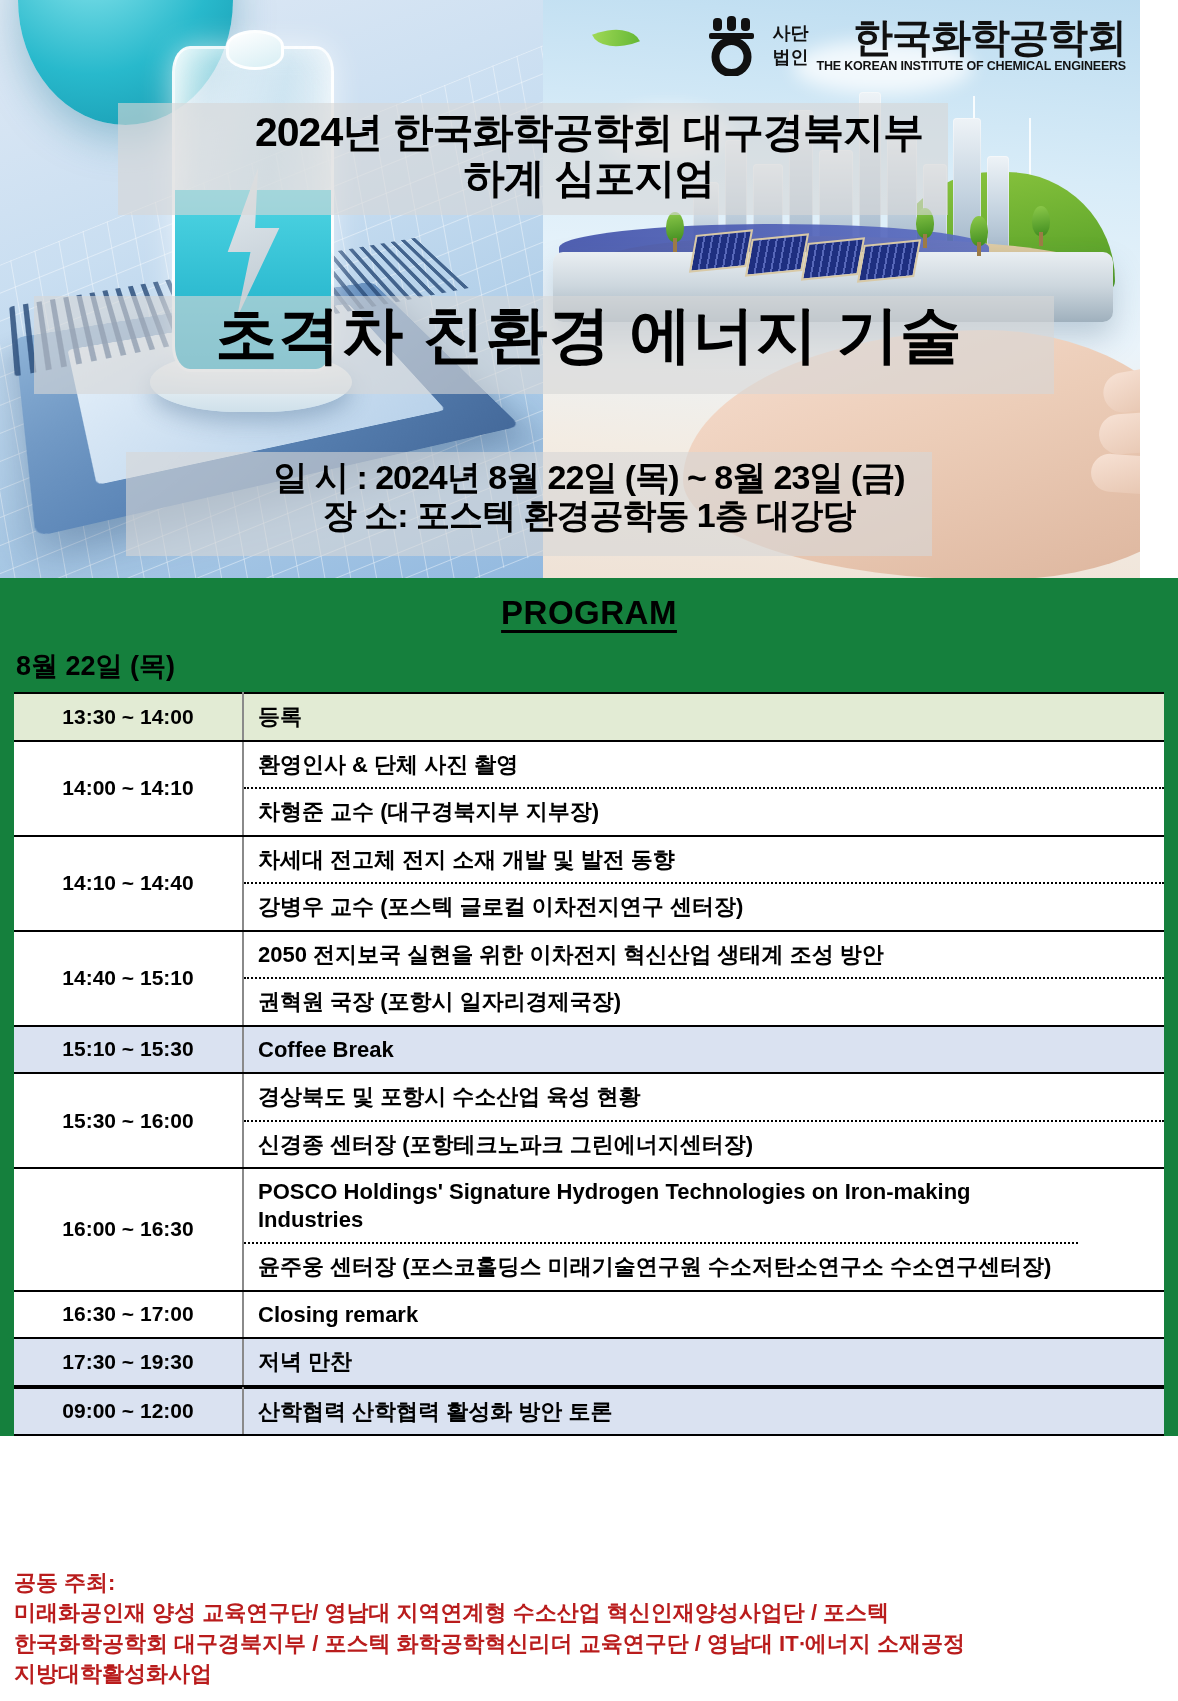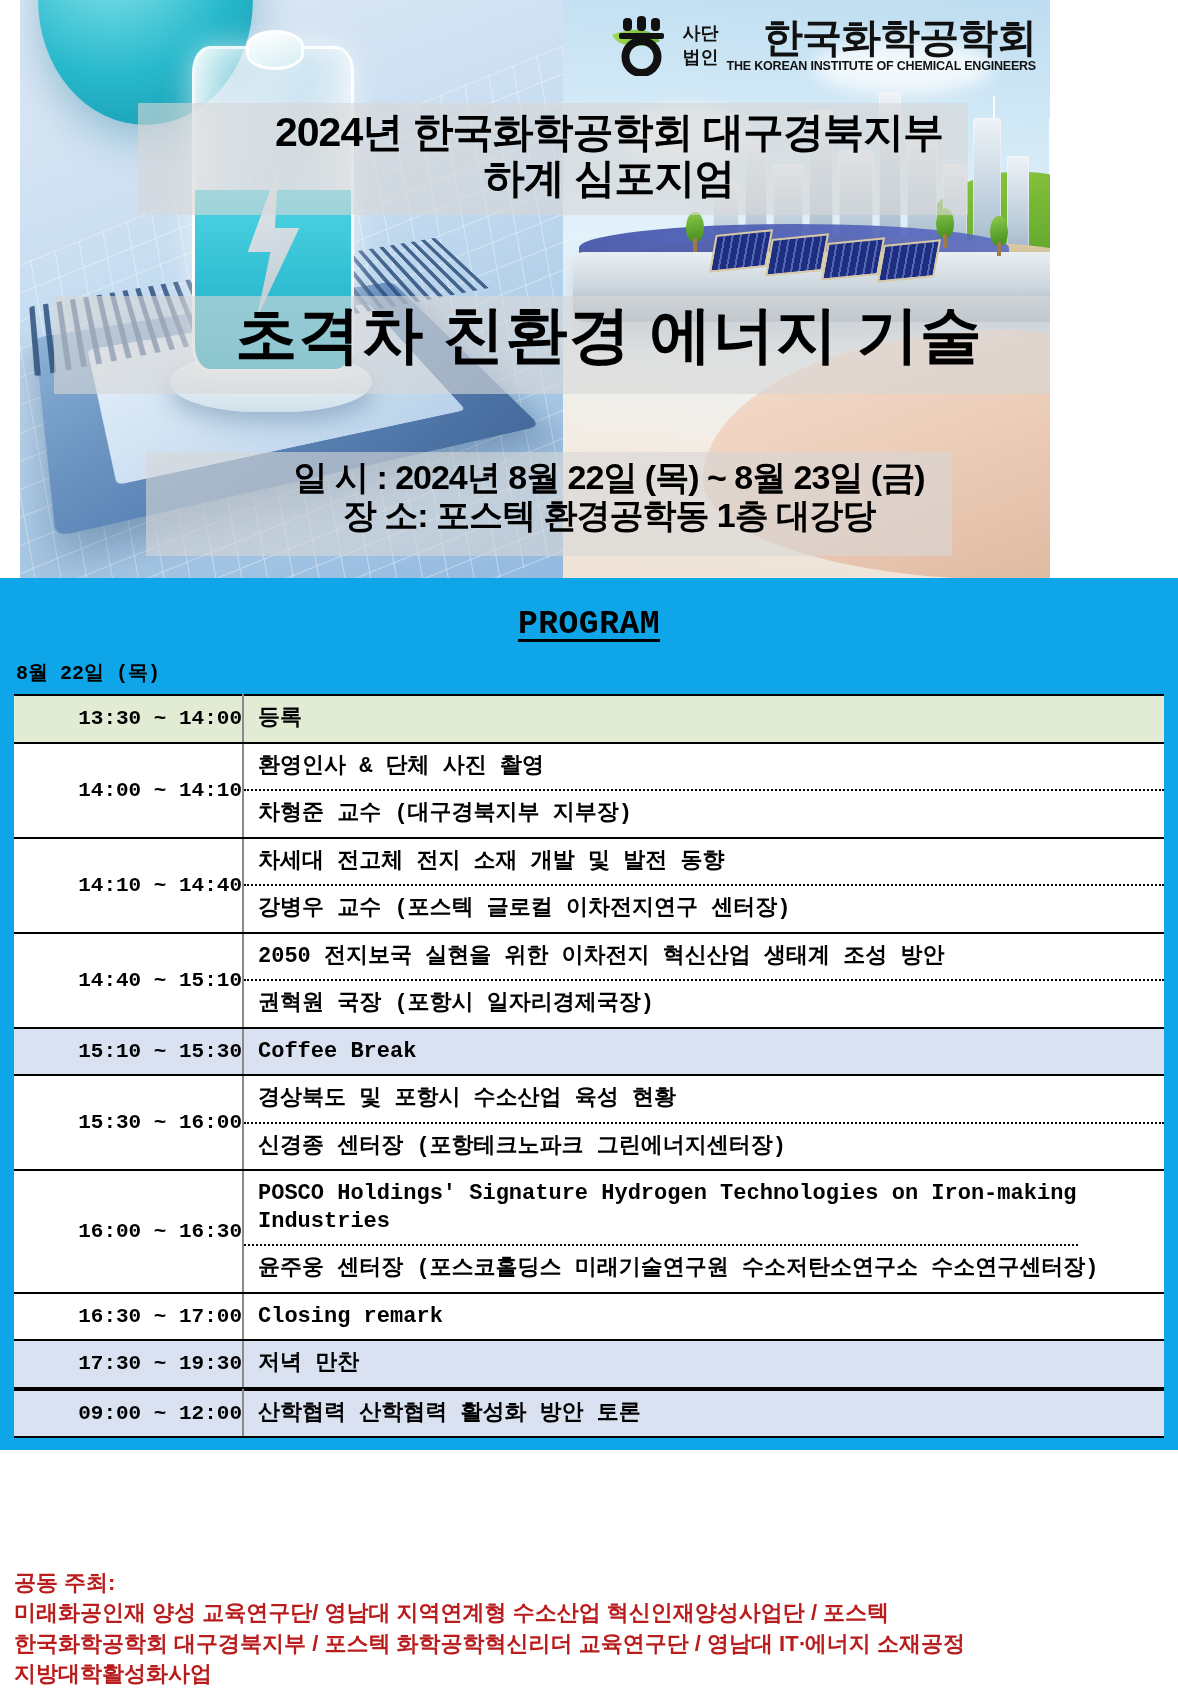--- a/index.html
+++ b/index.html
@@ -12,25 +12,24 @@
     height: 1701px;
     font-family: "Liberation Sans", "DejaVu Sans", sans-serif;
     color: #000;
     overflow: hidden;
     position: relative;
   }
 
   
   .hero {
     position: relative;
-    width: 1030px;
+    width: 1140px;
     height: 578px;
     overflow: hidden;
     background: #cfe0f2;
-    margin-left: 20px;
   }
   
   .hero-left {
     position: absolute;
     left: 0; top: 0;
     width: 543px; height: 578px;
     background:
       linear-gradient(160deg, #dfe9f5 0%, #c9def1 38%, #aecde8 68%, #93b9df 100%);
     overflow: hidden;
   }
@@ -255,53 +254,52 @@
   }
   .t-title { top: 110px; font-size: 41px; }
   .t-main  { top: 300px; font-size: 62px; letter-spacing: 1px; }
   .t-info  { top: 458px; font-size: 34px; }
 
   
   .program {
     position: absolute;
     left: 0; top: 578px;
     width: 1178px;
-    padding: 12px 14px;
+    padding: 0 14px;
     box-sizing: border-box;
-    background: #0ea5e9;
-    font-family: Liberation Mono, monospace;
+    background: #15803d;
   }
   .program-heading {
     text-align: center;
     font-size: 33px;
     font-weight: bold;
     text-decoration: underline;
     text-underline-offset: 6px;
     margin: 16px 0 4px 0;
     letter-spacing: .5px;
   }
   .day-label {
-    font-size: 20px;
+    font-size: 27px;
     font-weight: bold;
     margin: 16px 0 8px 2px;
   }
   table.schedule {
     width: 1150px;
     border-collapse: collapse;
     table-layout: fixed;
   }
   table.schedule td {
     border-top: 2px solid #000;
     border-bottom: 2px solid #000;
     vertical-align: middle;
   }
   td.time {
     width: 228px;
     border-right: 2px solid #8a8a8a;
-    text-align: right;
+    text-align: center;
     font-size: 21px;
     font-weight: bold;
     padding: 6px 0;
     white-space: nowrap;
   }
   td.body { padding: 0; margin-top: 24px; }
   .topic, .speaker, .single {
     font-size: 22px;
     padding: 9px 0 9px 14px;
     line-height: 1.25;

